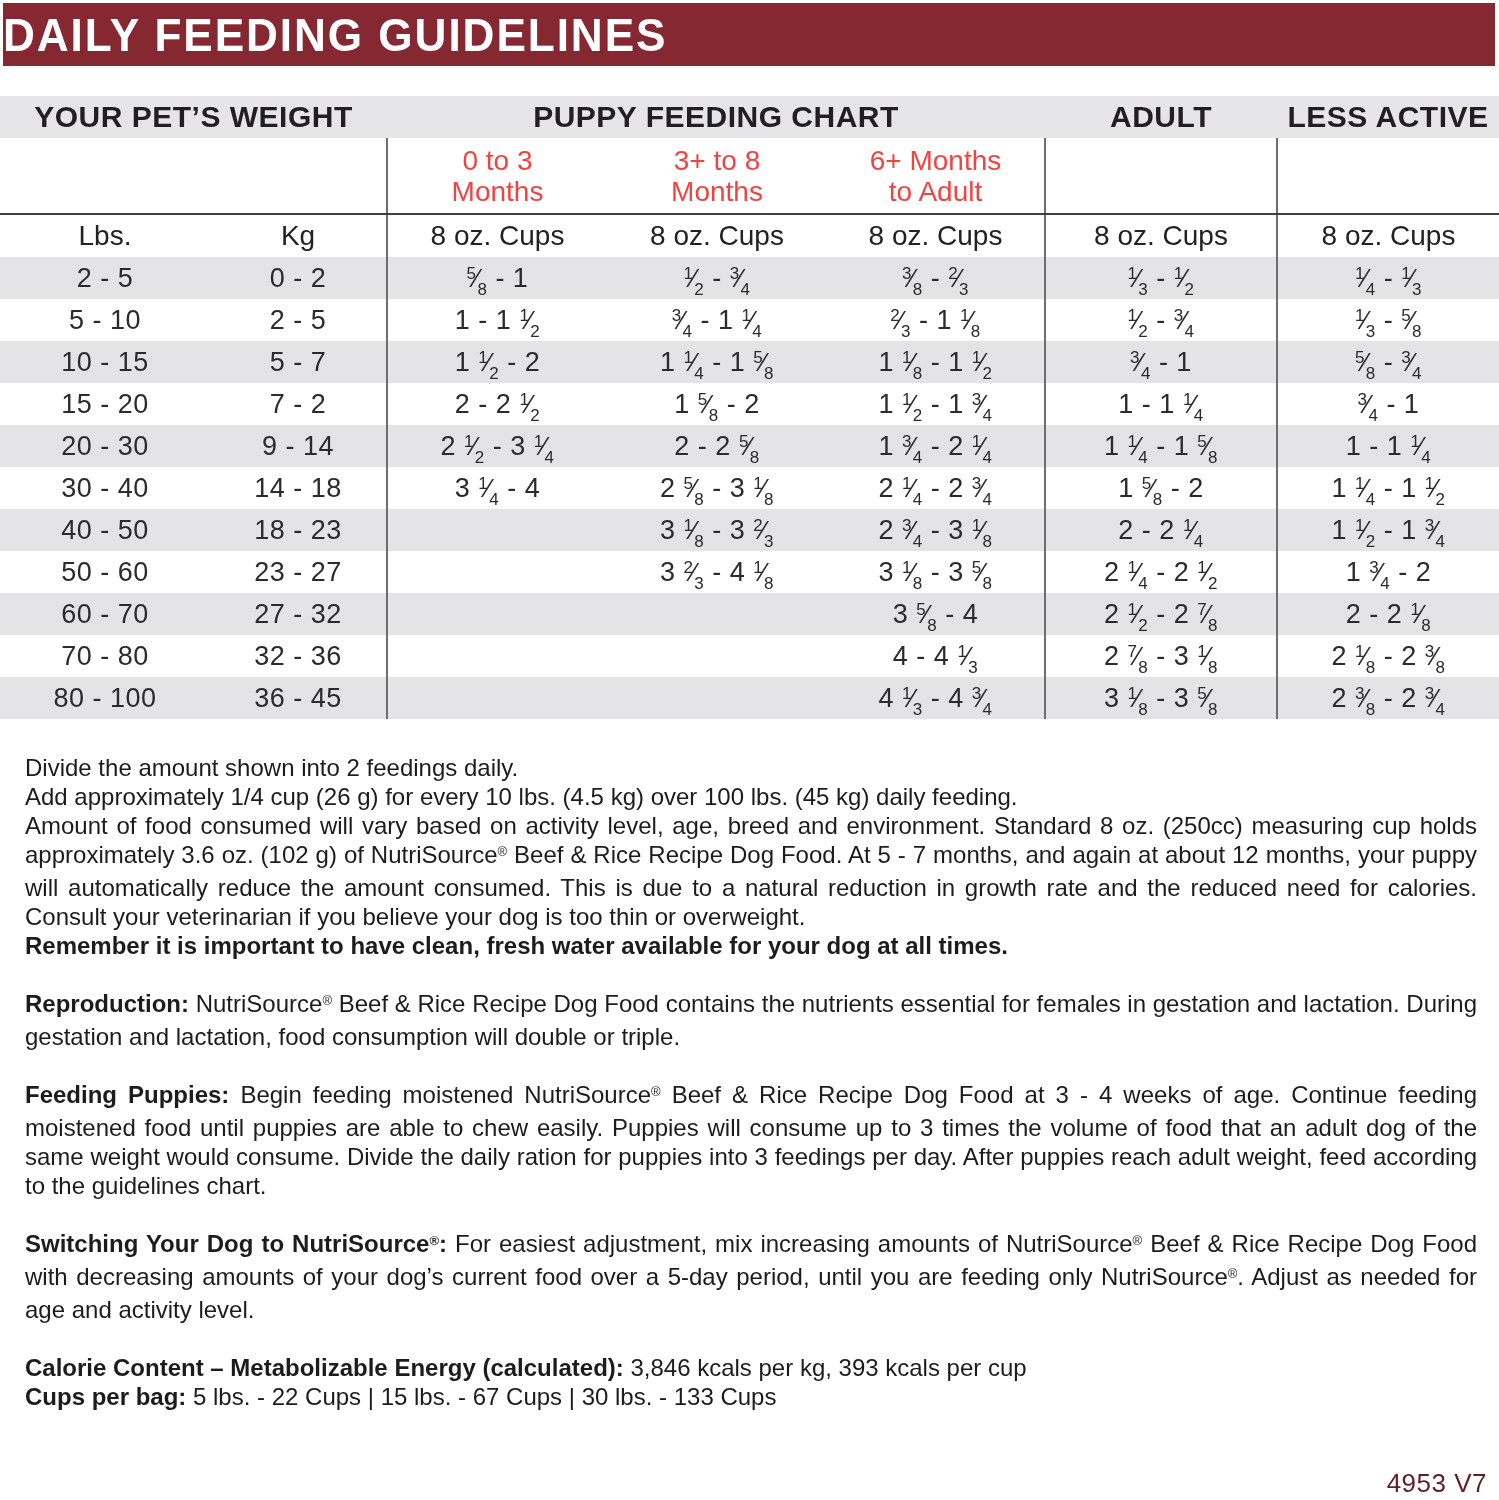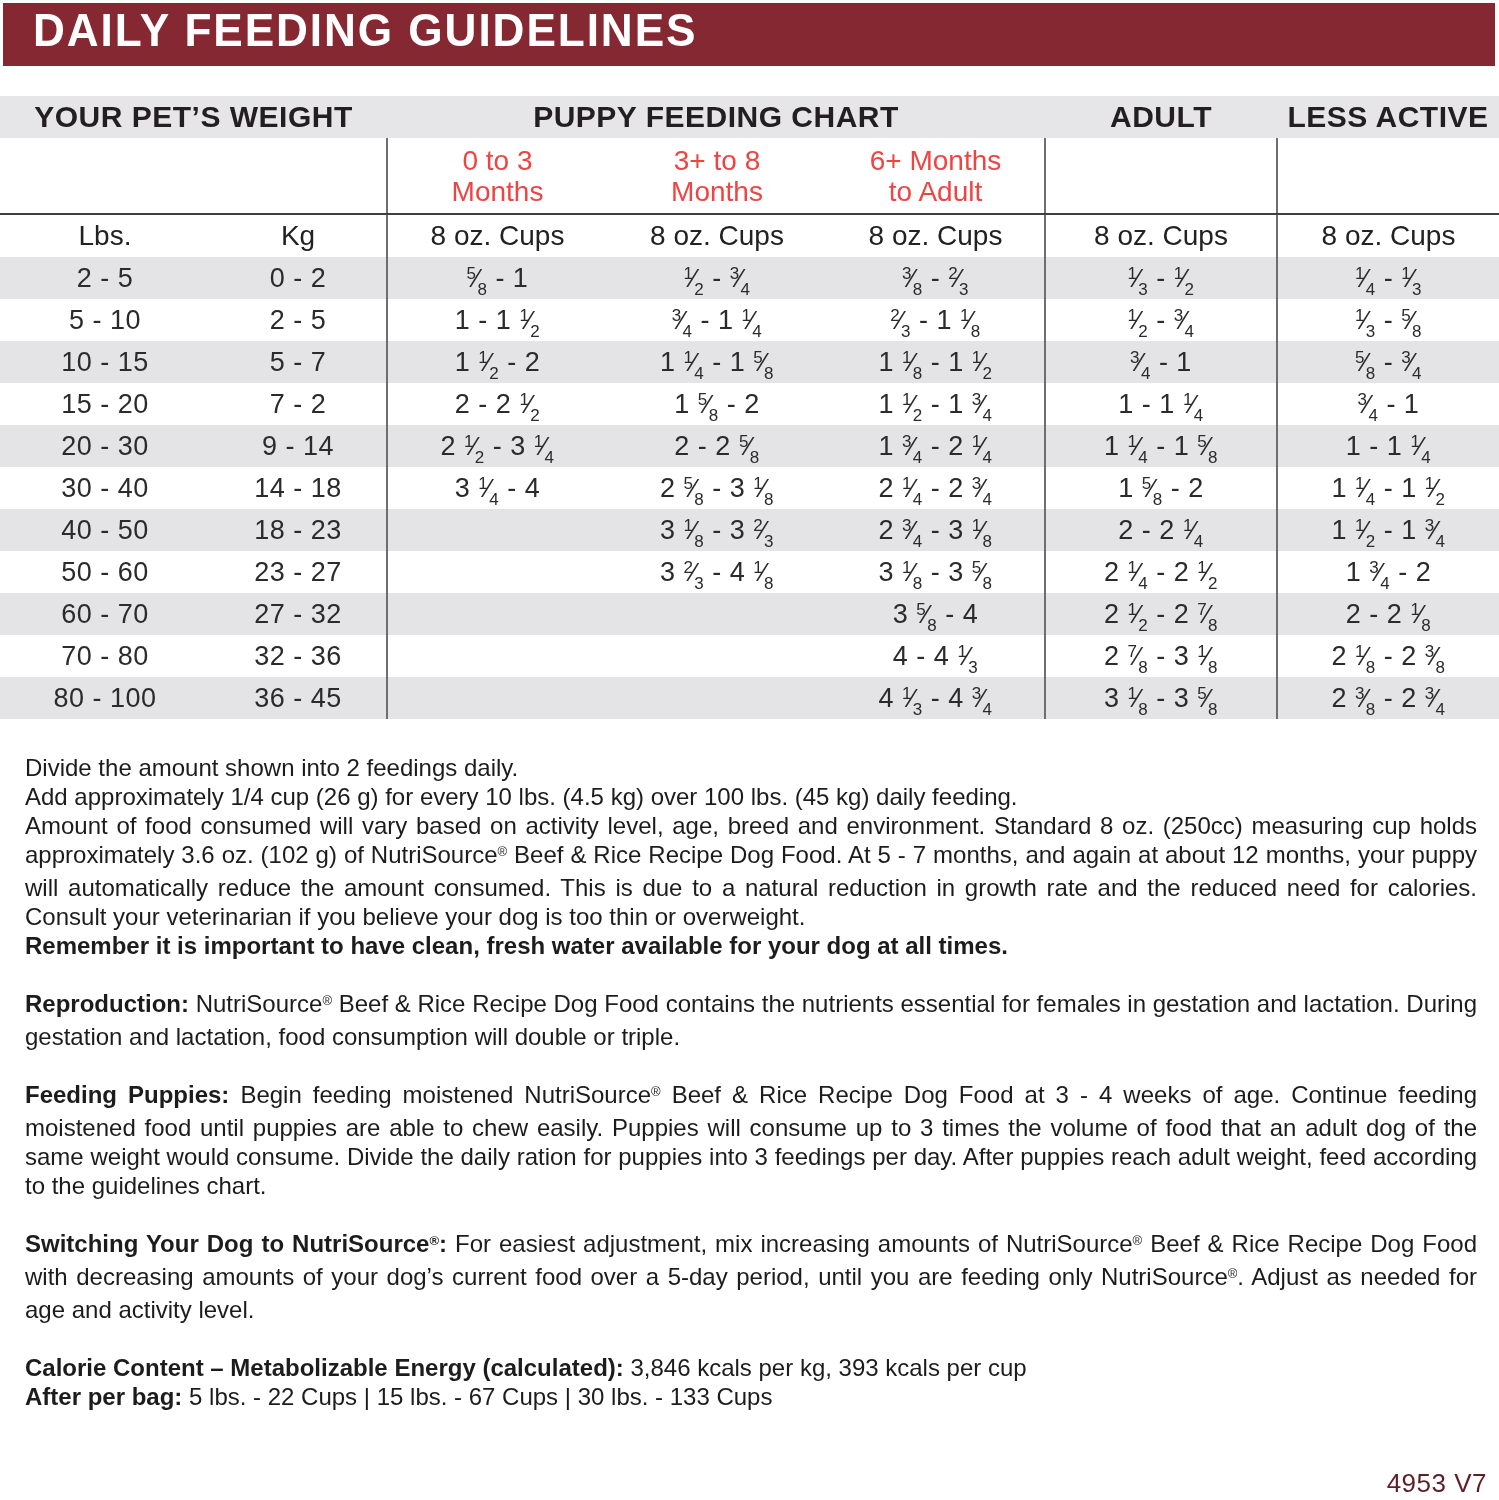--- a/index.html
+++ b/index.html
@@ -14,21 +14,21 @@
   html,body{margin:0;padding:0;}
   body{
     width:1499px;height:1500px;position:relative;overflow:hidden;
     background:#ffffff;color:var(--ink);
     font-family:"Liberation Sans","DejaVu Sans",sans-serif;
   }
   
   .title-bar{
     position:absolute;left:3px;top:3px;width:1492px;height:63px;
     background:var(--maroon);
-    display:flex;align-items:flex-start;padding-left:30px;
+    display:flex;align-items:center;
   }
   .title-bar h1{
     margin:0;color:#ffffff;font-size:46px;font-weight:bold;
     letter-spacing:2px;transform:scaleX(0.96);transform-origin:left center;
     white-space:nowrap;
   }
   
   table.feed{
     position:absolute;left:0;top:96px;width:1499px;
     border-collapse:collapse;table-layout:fixed;
@@ -226,16 +226,16 @@
 
 <div class="notes">
     <p>Divide the amount shown into 2 feedings daily.</p>
     <p>Add approximately 1/4 cup (26 g) for every 10 lbs. (4.5 kg) over 100 lbs. (45 kg) daily feeding.</p>
     <p class="just">Amount of food consumed will vary based on activity level, age, breed and environment. Standard 8 oz. (250cc) measuring cup holds approximately 3.6 oz. (102 g)  of NutriSource<sup class="reg">®</sup> Beef &amp; Rice Recipe Dog Food. At 5 - 7 months, and again at about 12 months, your puppy will automatically reduce the amount consumed. This is due to a natural reduction in growth rate and the reduced need for calories. Consult your veterinarian if you believe your dog is too thin or overweight.</p>
     <p><b>Remember it is important to have clean, fresh water available for your dog at all times.</b></p>
     <p class="just gap"><b>Reproduction:</b> NutriSource<sup class="reg">®</sup> Beef &amp; Rice Recipe Dog Food contains the nutrients essential for females in gestation and lactation. During gestation and lactation, food consumption will double or triple.</p>
     <p class="just gap"><b>Feeding Puppies:</b> Begin feeding moistened NutriSource<sup class="reg">®</sup> Beef &amp; Rice Recipe Dog Food at 3 - 4 weeks of age. Continue feeding moistened food until puppies are able to chew easily. Puppies will consume up to 3 times the volume of food that an adult dog of the same weight would consume. Divide the daily ration for puppies into 3 feedings per day. After puppies reach adult weight, feed according to the guidelines chart.</p>
     <p class="just gap"><b>Switching Your Dog to NutriSource<sup class="reg">®</sup>:</b> For easiest adjustment, mix increasing amounts of NutriSource<sup class="reg">®</sup> Beef &amp; Rice Recipe Dog Food with decreasing amounts of your dog’s current food over a 5-day period, until you are feeding only NutriSource<sup class="reg">®</sup>. Adjust as needed for age and activity level.</p>
     <p class="gap"><b>Calorie Content – Metabolizable Energy (calculated):</b> 3,846 kcals per kg, 393 kcals per cup</p>
-    <p><b>After per bag:</b>  5 lbs. - 22 Cups  |  15 lbs. - 67 Cups  |  30 lbs. -  133 Cups</p>
+    <p><b>Cups per bag:</b>  5 lbs. - 22 Cups  |  15 lbs. - 67 Cups  |  30 lbs. -  133 Cups</p>
   </div>
 
 <div class="footer-code">4953 V7</div>
 
 </body></html>

